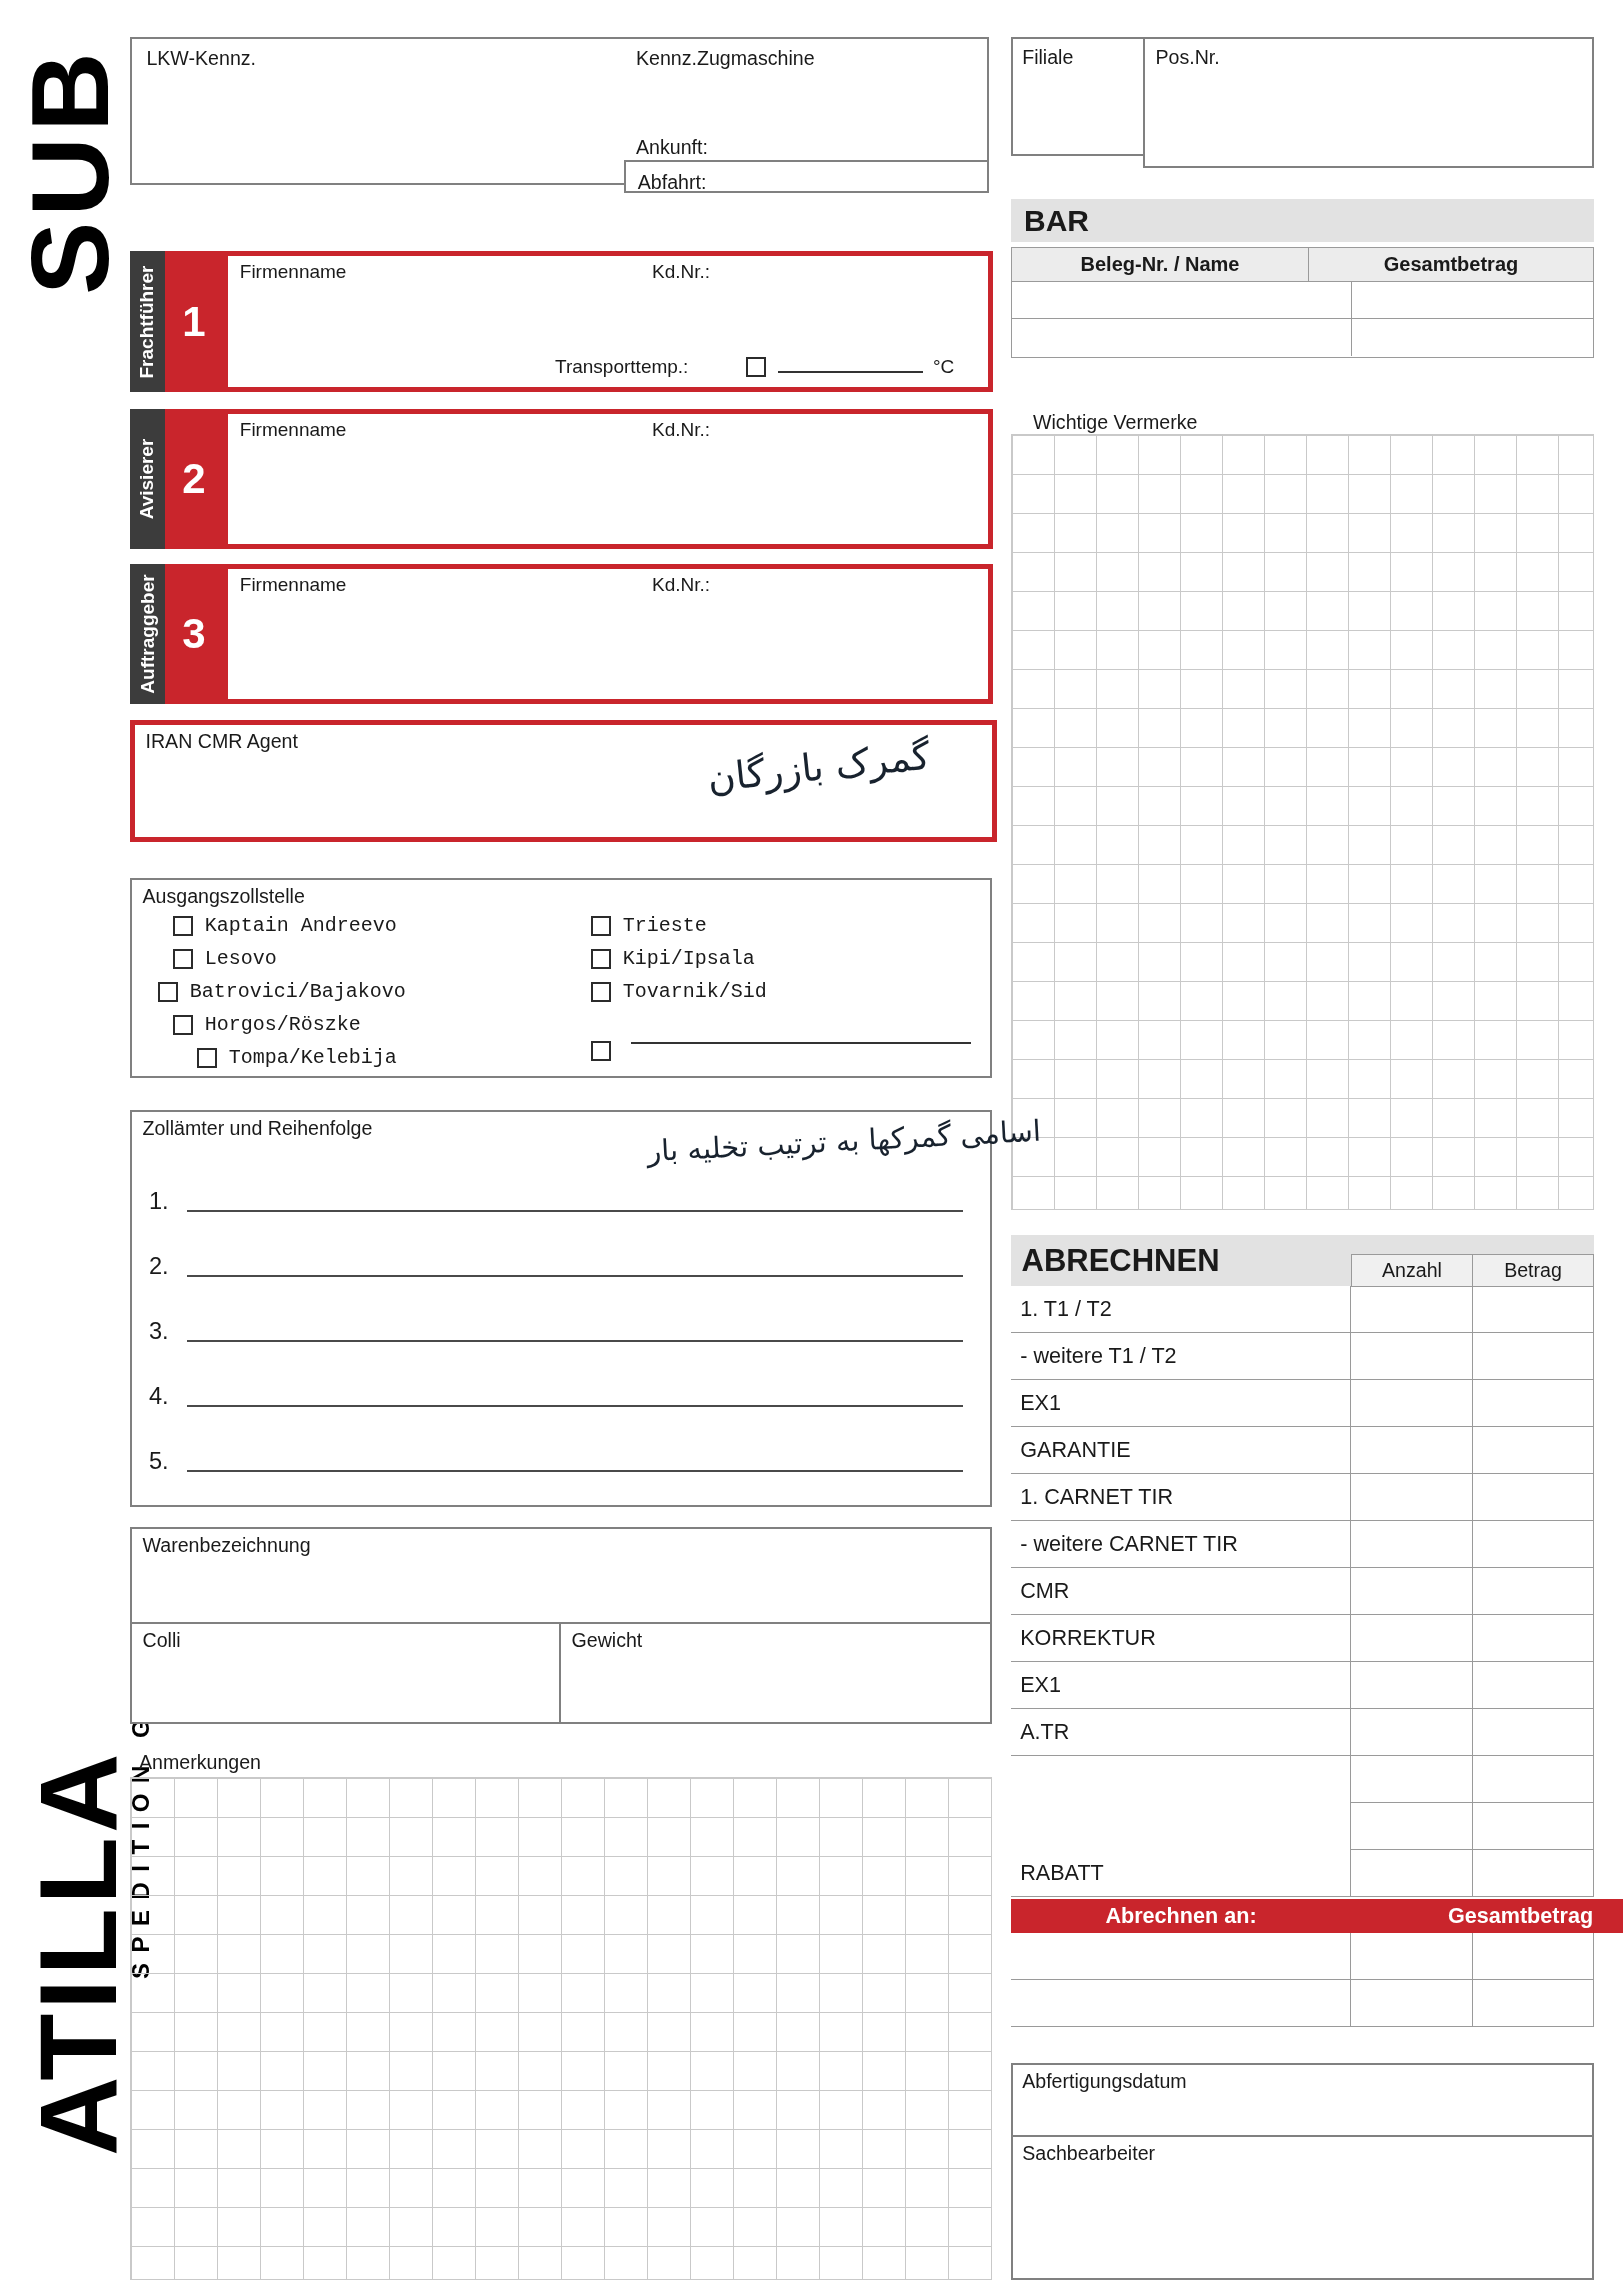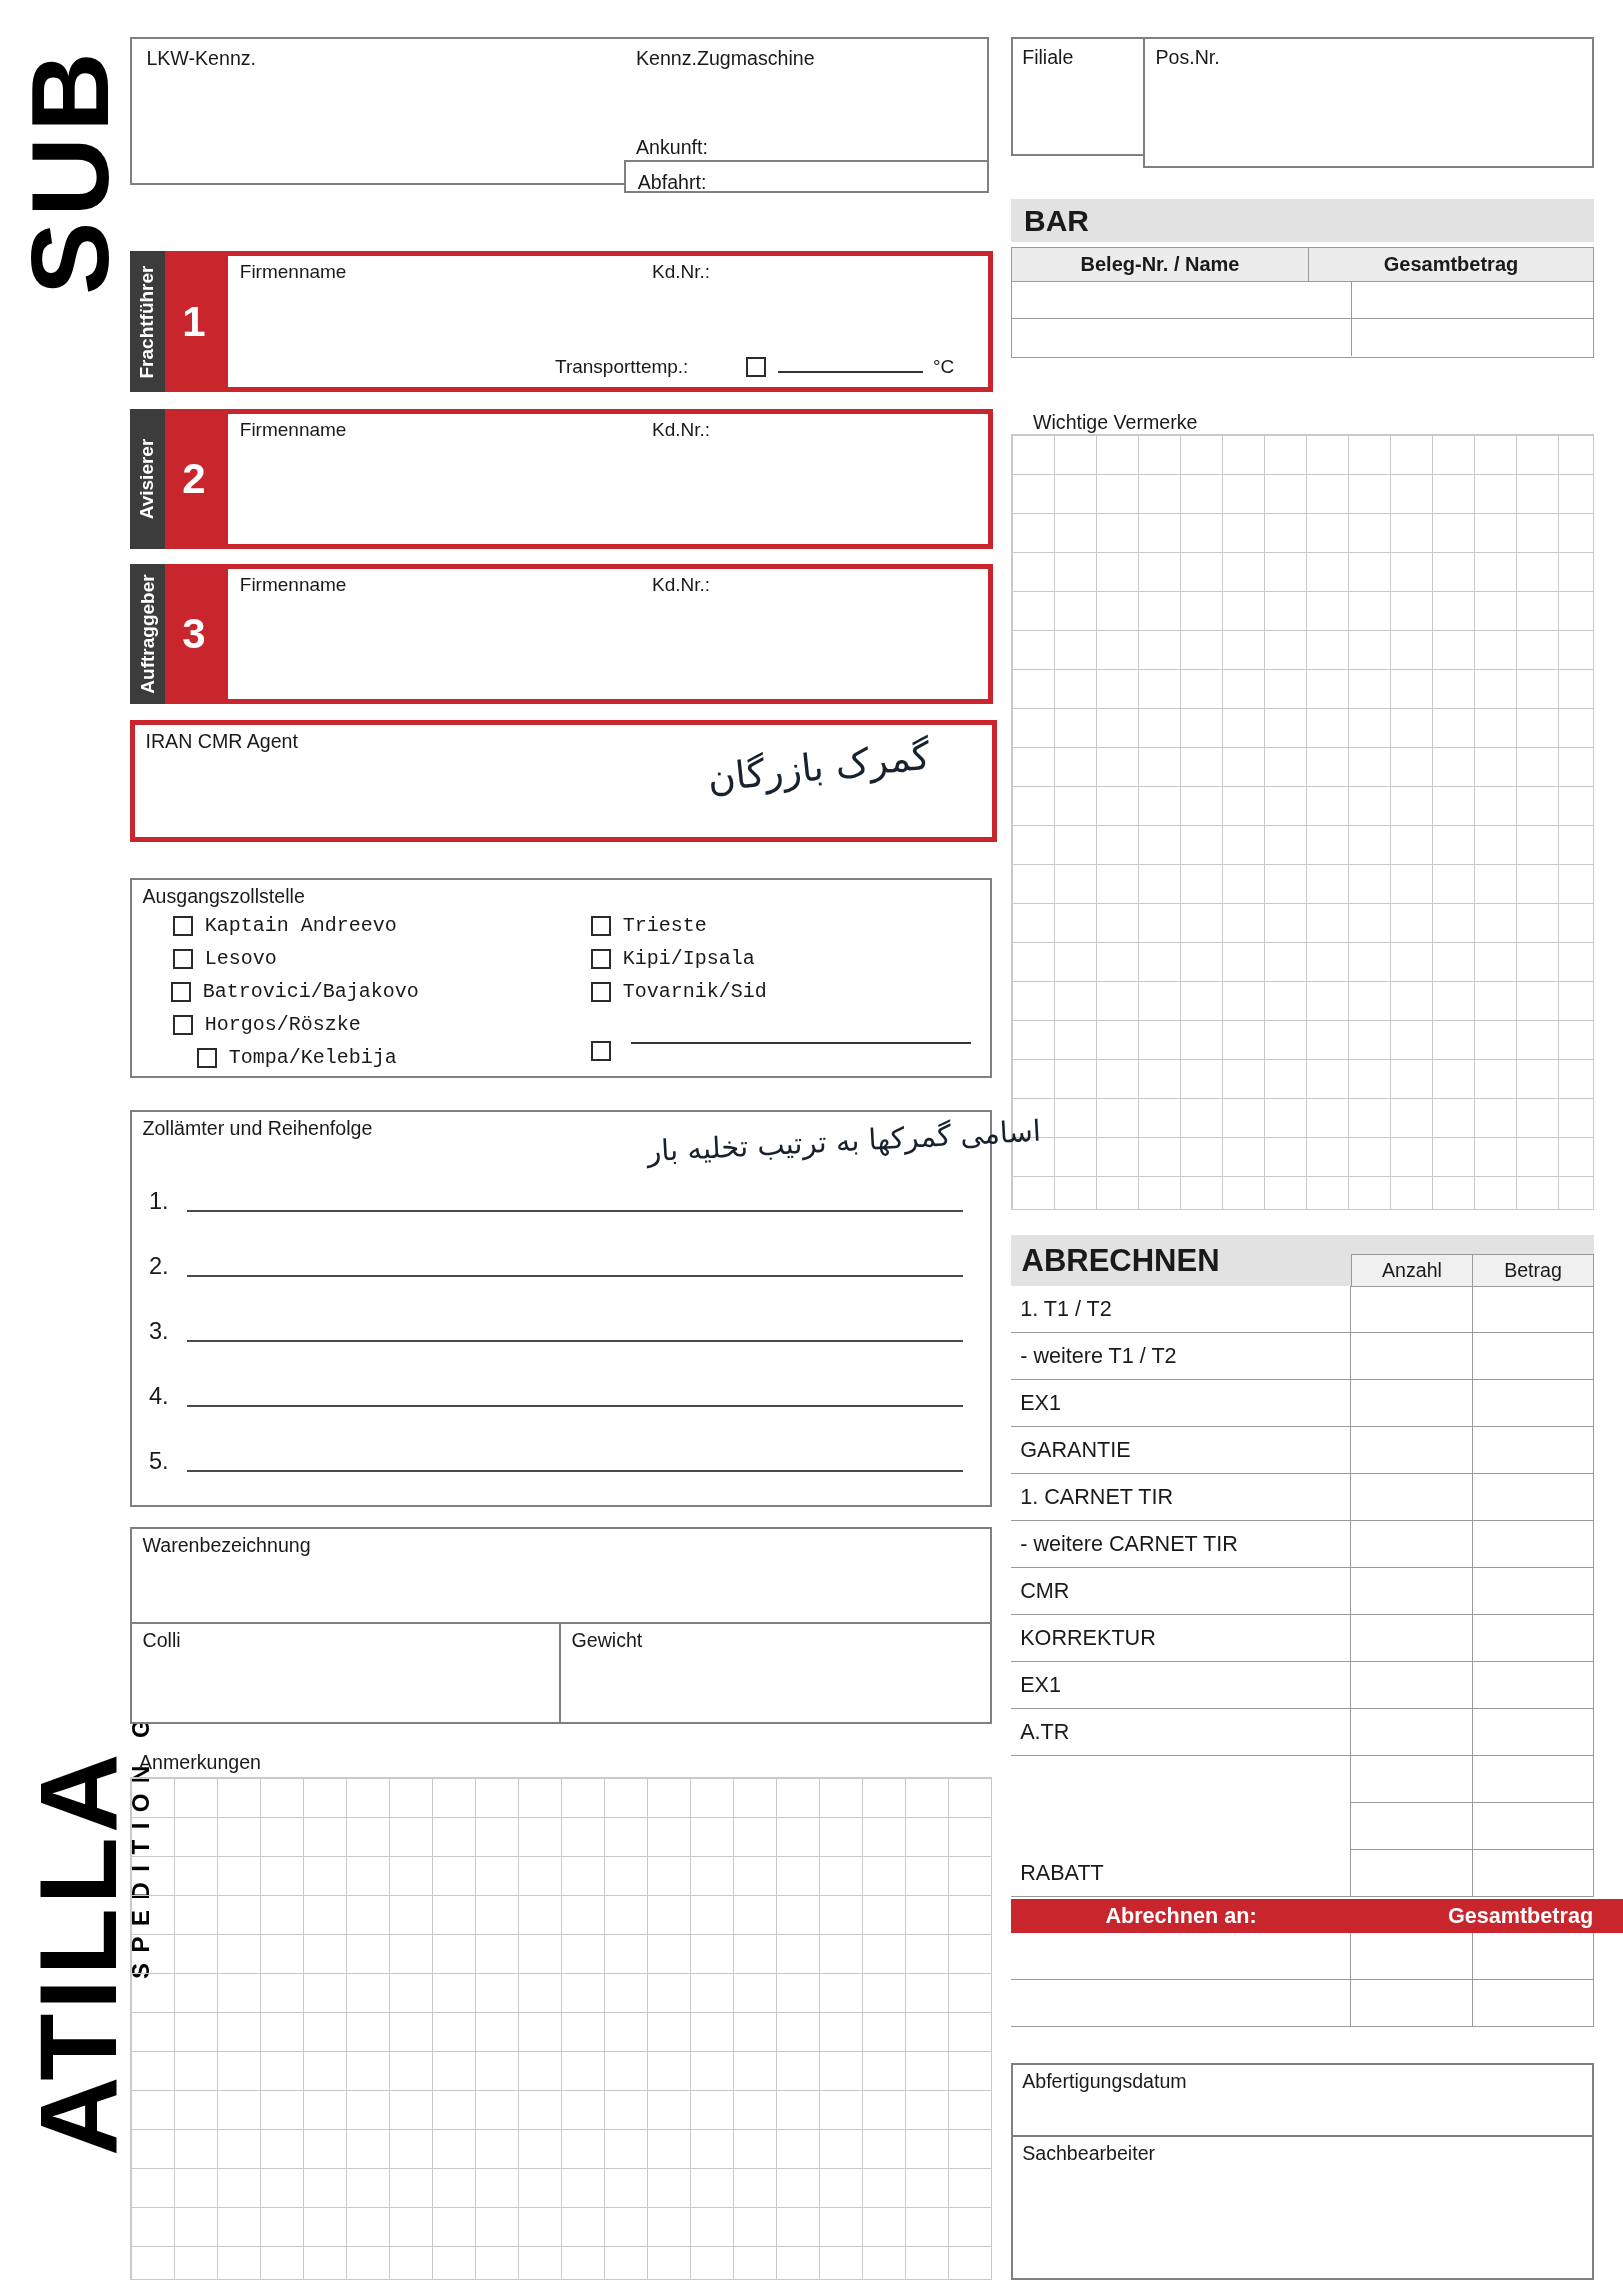--- a/index.html
+++ b/index.html
@@ -182,21 +182,21 @@
   <div class="box" style="left:130px;top:878px;width:862px;height:200px;">
     <span class="lbl" style="left:10.5px;top:5.2px;">Ausgangszollstelle</span>
     <div class="cbrow" style="left:41px;top:34px;">
       <span class="cb"></span>
         <span class="cbl">Kaptain Andreevo</span>
     </div>
     <div class="cbrow" style="left:41px;top:67px;">
       <span class="cb"></span>
         <span class="cbl">Lesovo</span>
     </div>
-    <div class="cbrow" style="left:39px;top:100px;">
+    <div class="cbrow" style="left:26px;top:100px;">
       <span class="cb"></span>
         <span class="cbl">Batrovici/Bajakovo</span>
     </div>
     <div class="cbrow" style="left:41px;top:133px;">
       <span class="cb"></span>
         <span class="cbl">Horgos/Röszke</span>
     </div>
     <div class="cbrow" style="left:41px;top:166px;padding-left:24px;">
       <span class="cb"></span>
         <span class="cbl">Tompa/Kelebija</span>

